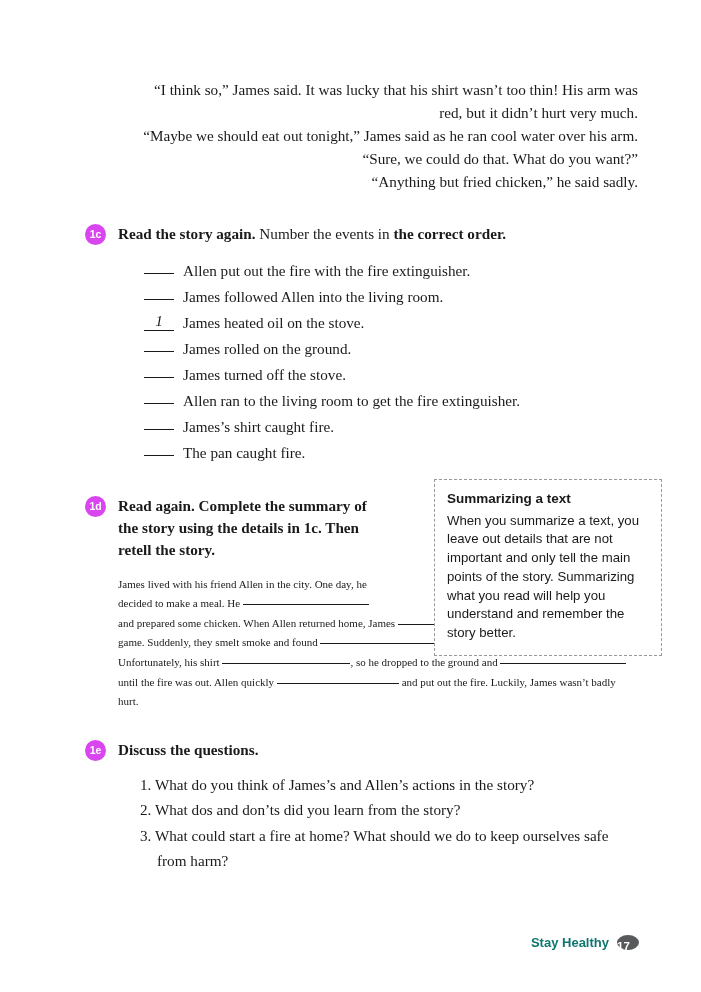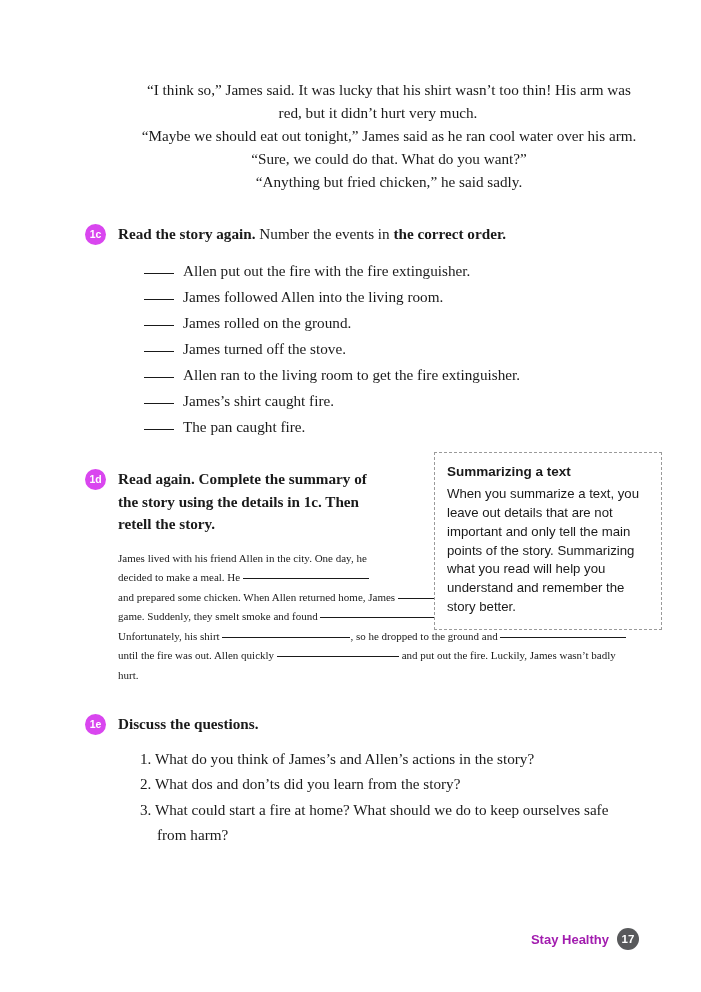--- a/index.html
+++ b/index.html
@@ -24,21 +24,21 @@
   .content {
     position: absolute;
     left: 118px;
     top: 78px;
     width: 520px;
   }
   
   .story {
     font-size: 15.2px;
     line-height: 1.52;
-    text-align: center;
+    text-align: right;
   }
   .story p {
     margin: 0;
     text-indent: 22px;
   }
   
   .exercise {
     position: relative;
     margin-top: 24px;
   }
@@ -157,33 +157,32 @@
     right: 62px;
     bottom: 42px;
     display: flex;
     align-items: center;
     gap: 8px;
   }
   .footer-label {
     font-family: "Liberation Sans", sans-serif;
     font-weight: bold;
     font-size: 13px;
-    color: #a21caf;
+    color: #0f766e;
   }
   .footer-page {
     width: 22px;
-    height: 22px;
+    height: 15px;
     border-radius: 50%;
     background: #58595b;
     color: #fff;
     font-family: "Liberation Sans", sans-serif;
     font-weight: bold;
     font-size: 11.5px;
     line-height: 22px;
-    text-align: center;
   }
 </style>
 </head>
 <body>
 
 <div class="page">
   <div class="content">
 
     <div class="story">
       <p>“I think so,” James said. It was lucky that his shirt wasn’t too thin! His arm was red, but it didn’t hurt very much.</p>
@@ -197,20 +196,23 @@
       <div class="ex-head">
         <span class="b">Read the story again.</span><span class="n"> Number the events in </span><span class="b">the correct order.</span>
       </div>
 
       <div class="order-list">
         <div class="order-item">
           <span class="blank-short"></span><span>Allen put out the fire with the fire extinguisher.</span>
         </div>
         <div class="order-item">
           <span class="blank-short"></span><span>James followed Allen into the living room.</span>
+        </div>
+        <div class="order-item">
+          <span class="blank-filled">1</span><span>James heated oil on the stove.</span>
         </div>
         <div class="order-item">
           <span class="blank-short"></span><span>James rolled on the ground.</span>
         </div>
         <div class="order-item">
           <span class="blank-short"></span><span>James turned off the stove.</span>
         </div>
         <div class="order-item">
           <span class="blank-short"></span><span>Allen ran to the living room to get the fire extinguisher.</span>
         </div>

